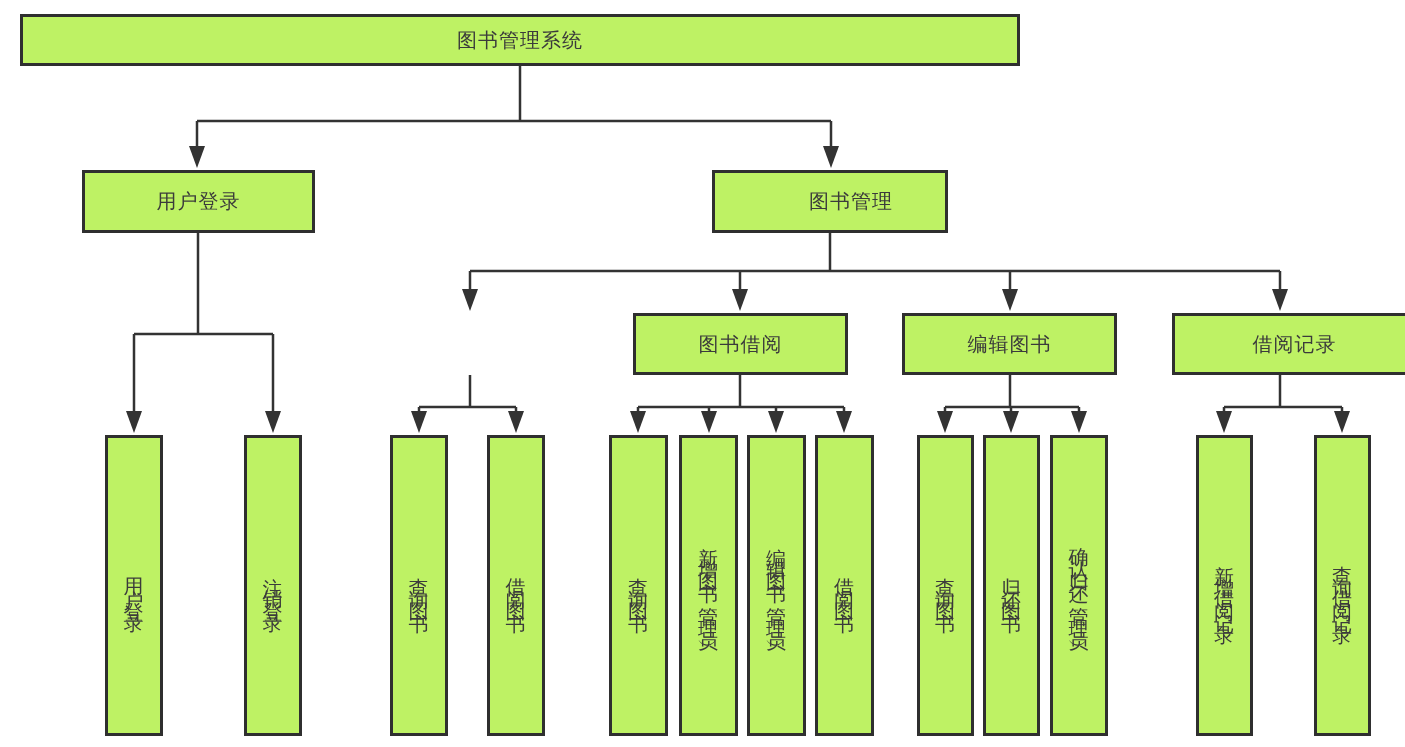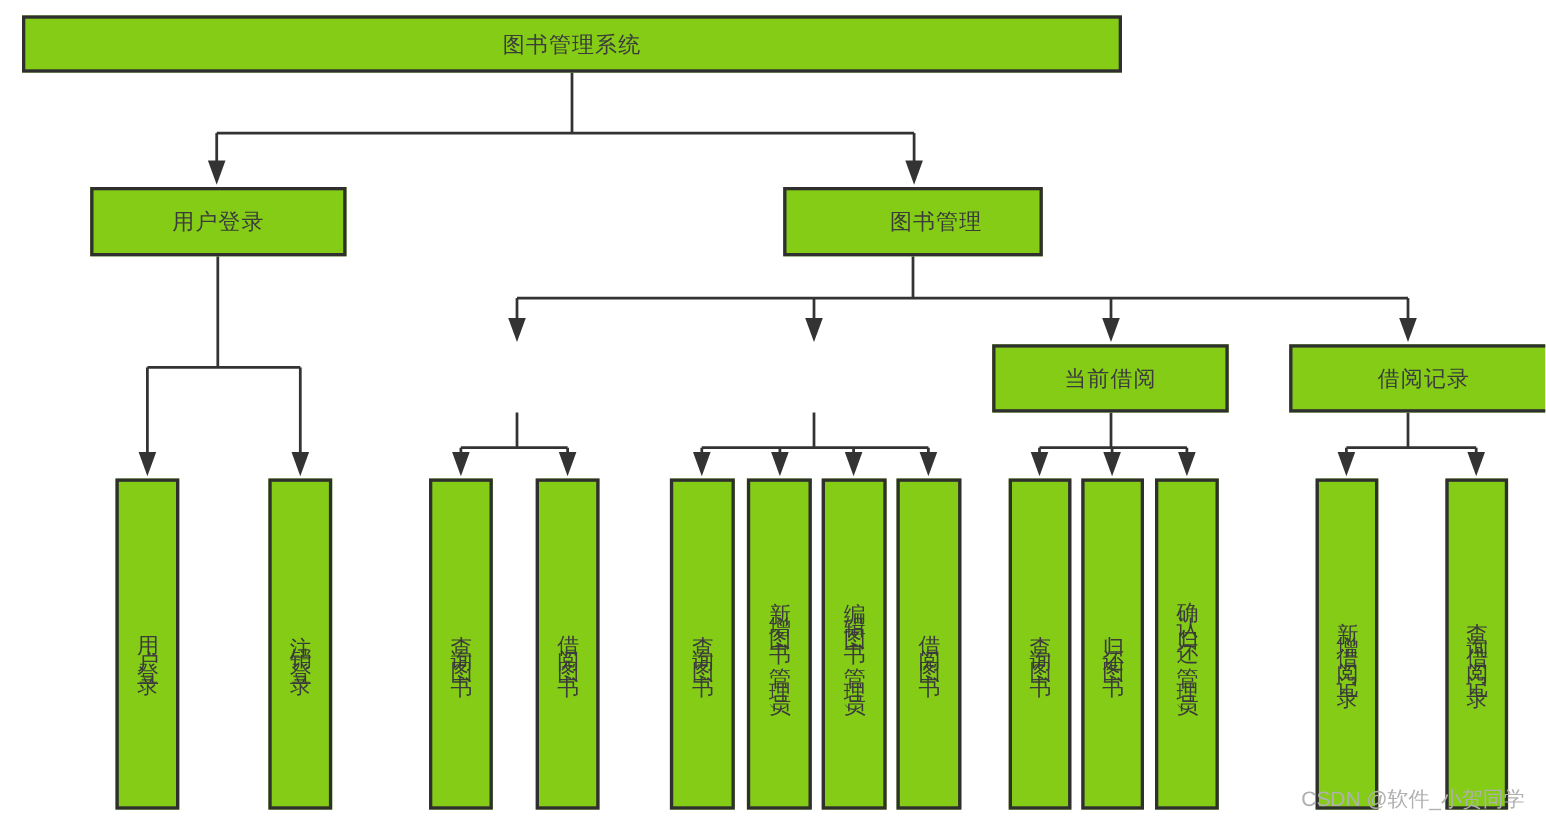--- a/index.html
+++ b/index.html
@@ -16,21 +16,21 @@
     background:var(--background);
     font-family:"Liberation Sans", sans-serif;
     color:var(--text);
     overflow:hidden;
   }
   .connectors{position:absolute;left:0;top:0;width:1405px;height:747px;}
   .box{
     position:absolute;
     box-sizing:border-box;
     border:3px solid var(--box-border);
-    background:#84cc16;
+    background:#bef264;
     display:flex;
     align-items:center;
     justify-content:center;
   }
   .hlabel{
     font-size:20px;
     letter-spacing:1px;
     white-space:nowrap;
   }
   .vlabel{
@@ -120,22 +120,25 @@
     <span class="hlabel">图书管理系统</span>
   </div>
 
   <div class="box" style="left:82px;top:170px;width:233px;height:63px;">
     <span class="hlabel">用户登录</span>
   </div>
   <div class="box" style="left:712px;top:170px;width:236px;height:63px;padding-left:42px;">
     <span class="hlabel">图书管理</span>
   </div>
 
+  <div class="box" style="left:633px;top:313px;width:215px;height:62px;">
+    <span class="hlabel">图书借阅</span>
+  </div>
   <div class="box" style="left:902px;top:313px;width:215px;height:62px;">
-    <span class="hlabel">当前借阅</span>
+    <span class="hlabel">编辑图书</span>
   </div>
   <div class="box" style="left:1172px;top:313px;width:245px;height:62px;">
     <span class="hlabel">借阅记录</span>
   </div>
 
   <div class="box" style="left:105px;top:435px;width:58px;height:301px;">
     <span class="vlabel">用户登录</span>
   </div>
   <div class="box" style="left:244px;top:435px;width:58px;height:301px;">
     <span class="vlabel">注销登录</span>
@@ -171,14 +174,13 @@
     <span class="vlabel">确认归还（管理员）</span>
   </div>
 
   <div class="box" style="left:1196px;top:435px;width:57px;height:301px;">
     <span class="vlabel">新增借阅记录</span>
   </div>
   <div class="box" style="left:1314px;top:435px;width:57px;height:301px;">
     <span class="vlabel">查询借阅记录</span>
   </div>
 
-  <div class="watermark">CSDN @软件_小贺同学</div>
 </div>
 
 </body></html>

